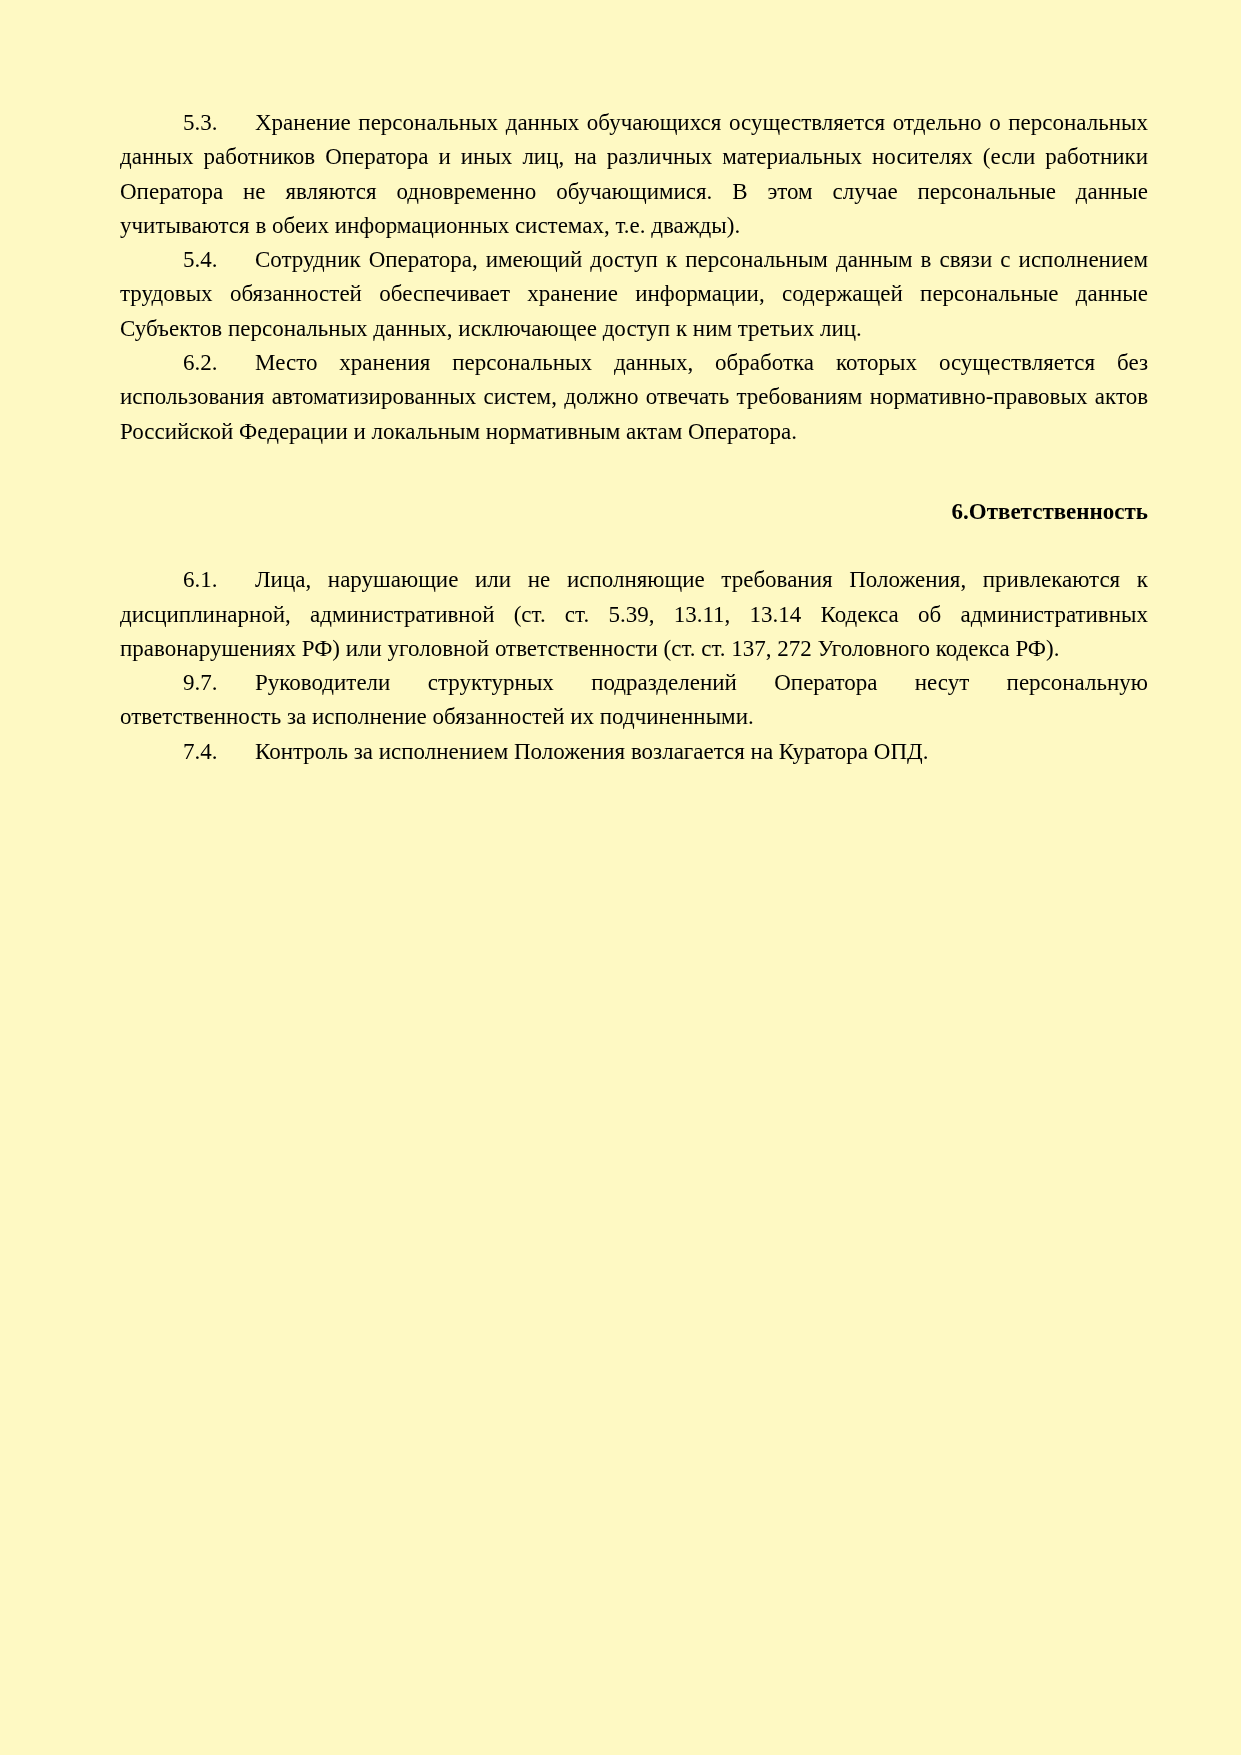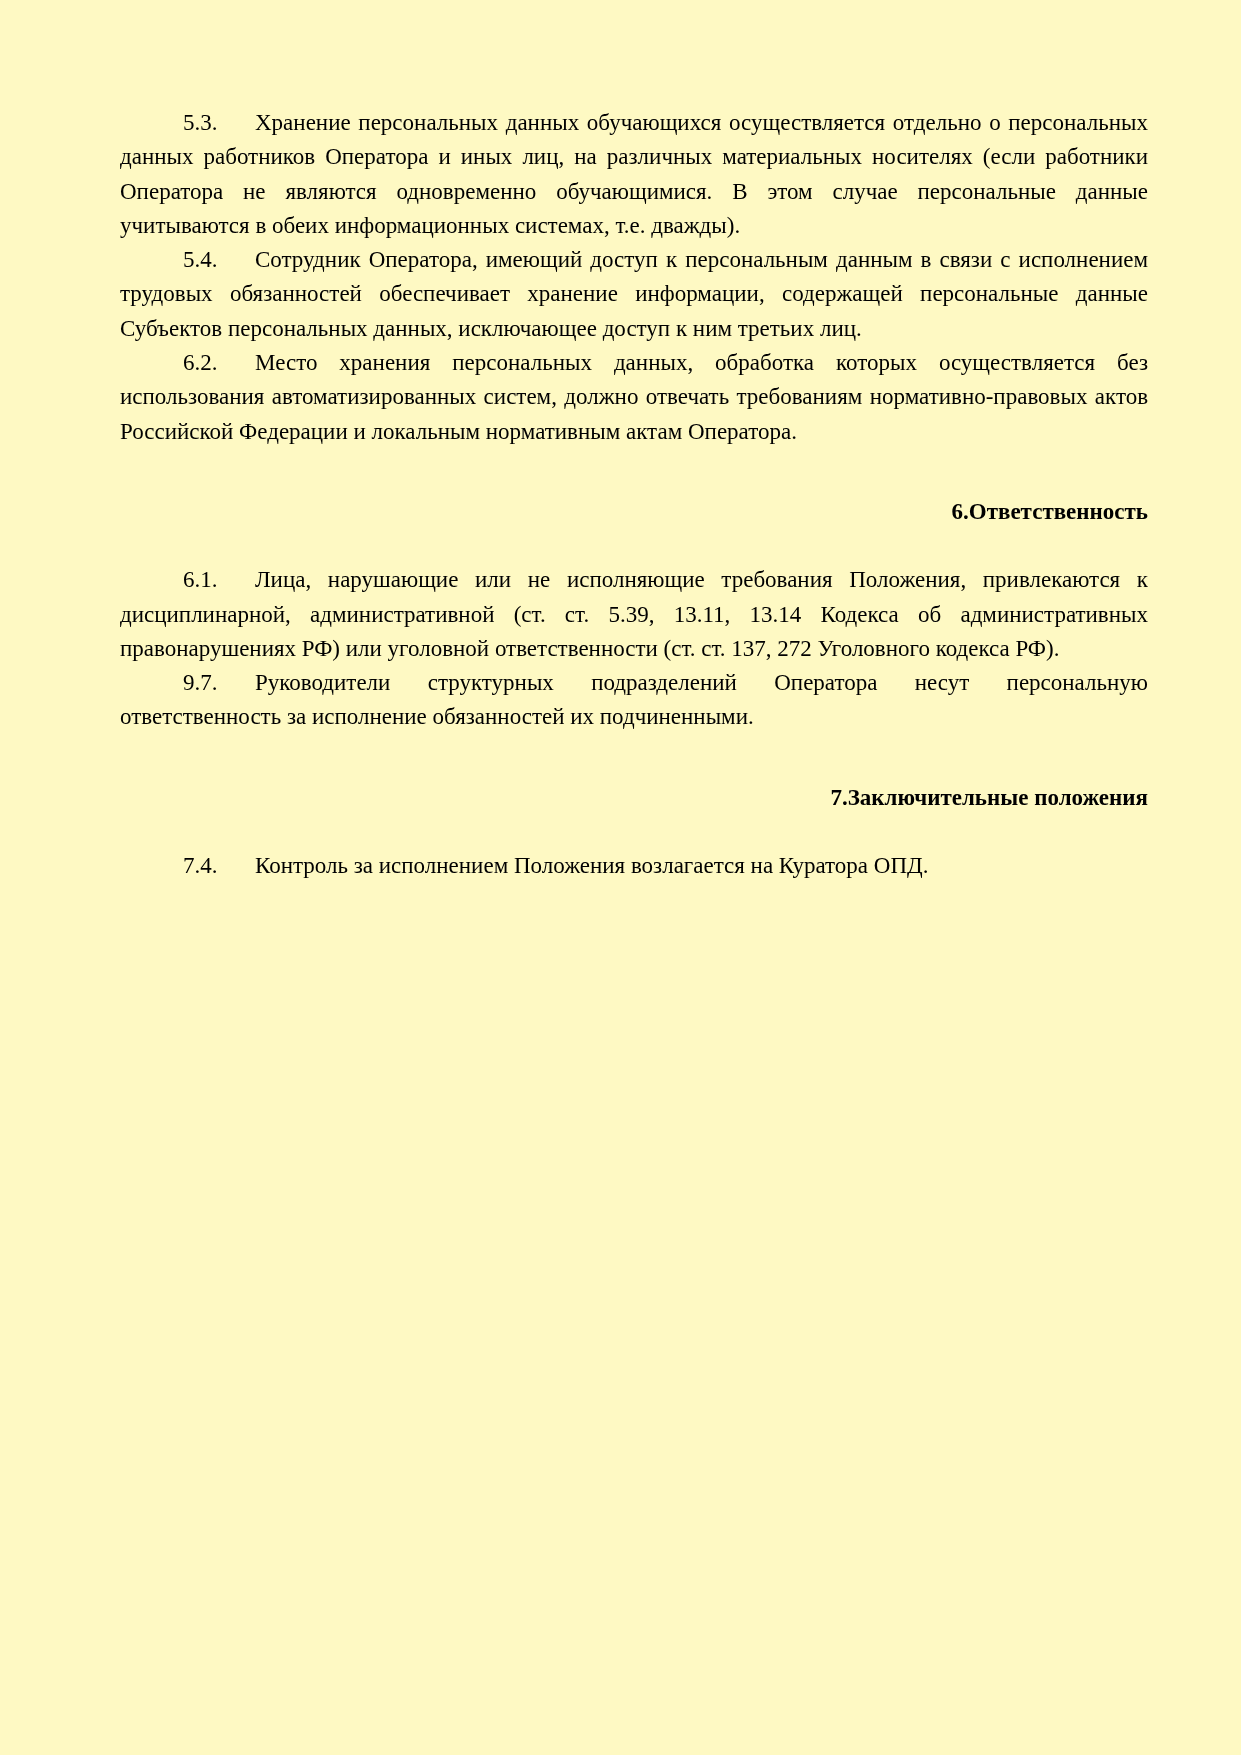--- a/index.html
+++ b/index.html
@@ -61,21 +61,20 @@
     <p class="para"><span class="num">5.4.</span><span>Сотрудник Оператора, имеющий доступ к персональным данным в связи с исполнением трудовых обязанностей обеспечивает хранение информации, содержащей персональные данные Субъектов персональных данных, исключающее доступ к ним третьих лиц.</span></p>
 
     <p class="para"><span class="num">6.2.</span><span>Место хранения персональных данных, обработка которых осуществляется без использования автоматизированных систем, должно отвечать требованиям нормативно-правовых актов Российской Федерации и локальным нормативным актам Оператора.</span></p>
 
     <h2 class="heading"><span class="num">6.</span><span>Ответственность</span></h2>
 
     <p class="para"><span class="num">6.1.</span><span>Лица, нарушающие или не исполняющие требования Положения, привлекаются к дисциплинарной, административной (ст. ст. 5.39, 13.11, 13.14 Кодекса об административных правонарушениях РФ) или уголовной ответственности (ст. ст. 137, 272 Уголовного кодекса РФ).</span></p>
 
     <p class="para"><span class="num">9.7.</span><span>Руководители структурных подразделений Оператора несут персональную ответственность за исполнение обязанностей их подчиненными.</span></p>
 
-    <h2 class="heading"><span class="num">7.</span><span>Заключительные положения</span></h2>
 
 
 
 
     <p class="para"><span class="num">7.4.</span><span>Контроль за исполнением Положения возлагается на Куратора ОПД.</span></p>
 
   </div>
 </div>
 
 </body></html>

